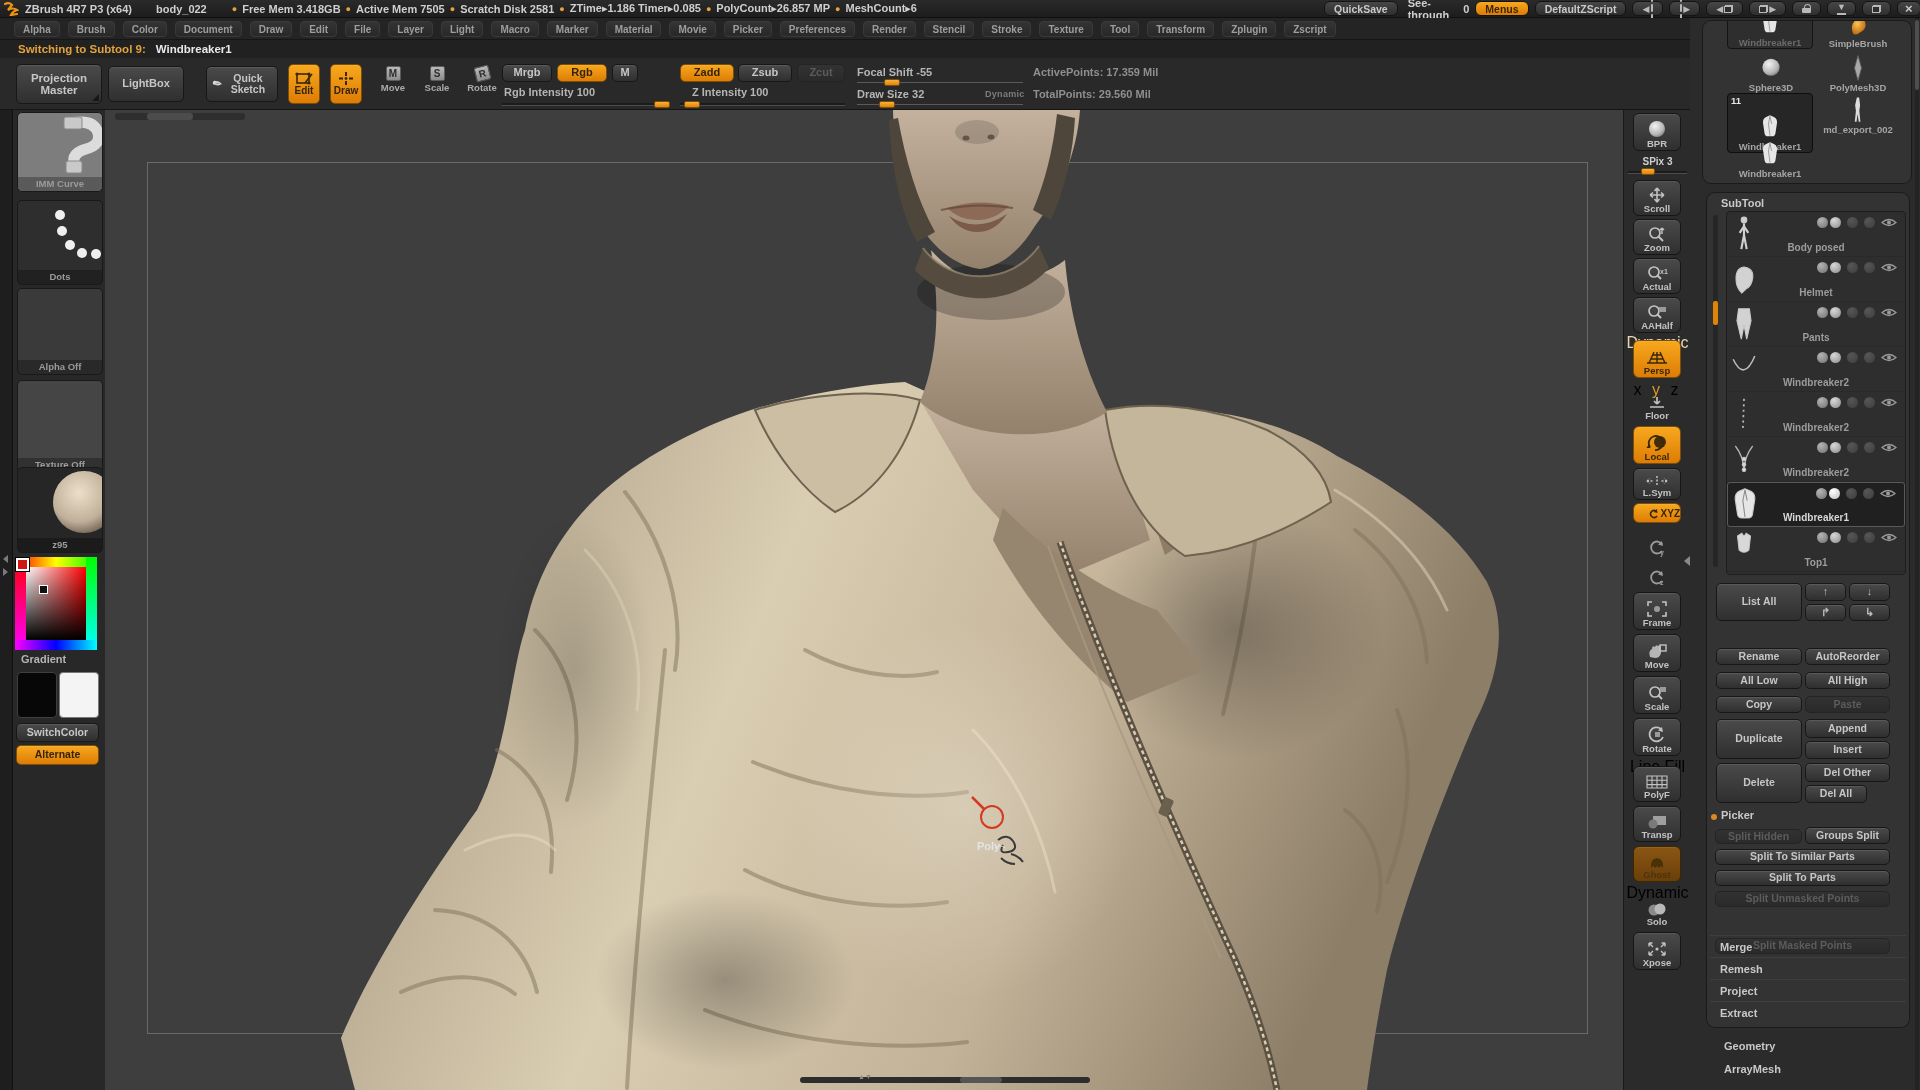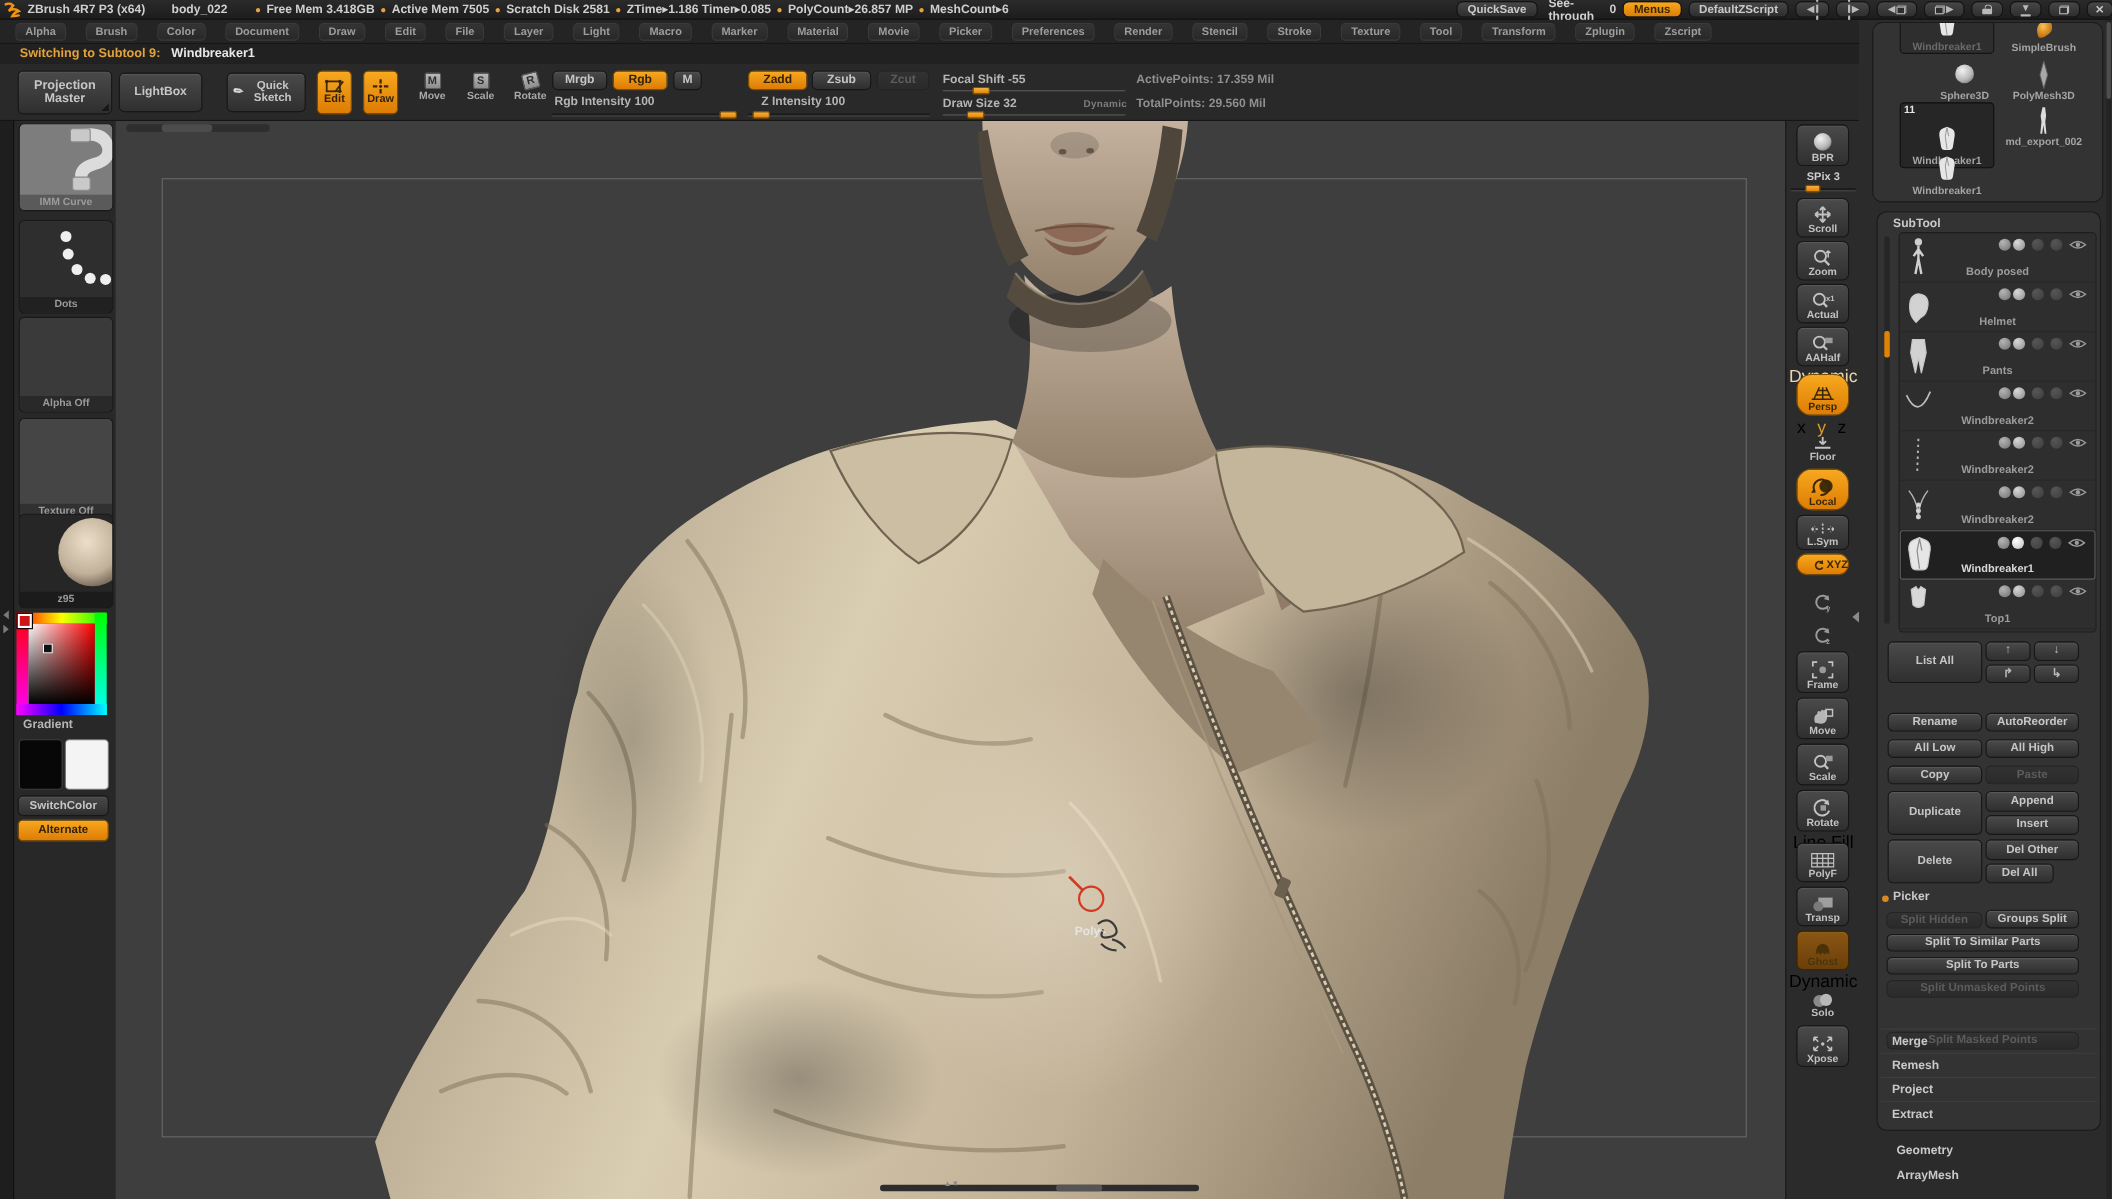--- a/index.html
+++ b/index.html
@@ -26,21 +26,21 @@
   .winglyph{display:inline-flex;align-items:center;gap:1px;color:#b9b9b9;font-size:9px;}
   .bars i{display:inline-block;width:2px;height:8px;background:#b9b9b9;margin:0 .5px;border-radius:1px;}
   .sq{position:relative;width:9px;height:8px;}
   .sq:before,.sq:after{content:"";position:absolute;border:1px solid #b9b9b9;width:6px;height:5px;background:#2e2e2e;}
   .sq:before{right:0;top:0;} .sq:after{left:0;bottom:0;}
   .lockicon{position:relative;width:9px;height:9px;}
   .lockicon:before{content:"";position:absolute;left:1.5px;top:0;width:5px;height:5px;border:1.5px solid #b9b9b9;border-radius:4px 4px 0 0;border-bottom:none;}
   .lockicon:after{content:"";position:absolute;left:0;top:4px;width:9px;height:5px;background:#b9b9b9;border-radius:1px;}
   
   .menubar{left:0;top:18px;width:1690px;height:22px;background:#242424;border-bottom:1px solid #161616;
-    display:flex;align-items:center;padding-left:14px;gap:18px;}
+    display:flex;align-items:center;padding-left:14px;gap:8px;}
   .menu-btn{background:linear-gradient(#343434,#282828);border:1px solid #3a3a3a;border-radius:4px;color:#9d9d9d;
     font-size:10px;font-weight:bold;padding:1px 8px 2px;height:16px;line-height:13px;}
   
   .statusline{left:0;top:40px;width:1690px;height:18px;background:#212121;display:flex;align-items:center;
     padding-left:18px;font-size:11.5px;font-weight:bold;gap:10px;}
   .status-orange{color:#e2a33c;}
   .status-white{color:#e8e8e8;}
   
   .shelf{left:0;top:58px;width:1690px;height:52px;background:#292929;border-bottom:1px solid #151515;}
   .icon-sq{width:15px;height:15px;background:linear-gradient(#b9b9b9,#8d8d8d);border:1px solid #5c5c5c;border-radius:2px;
@@ -53,21 +53,21 @@
   .tray-panel .plabel{position:absolute;left:0;right:0;bottom:0;height:14px;background:rgba(0,0,0,.28);
     color:#9b9b9b;font-size:9.5px;font-weight:bold;text-align:center;line-height:14px;}
   
   .canvas{left:105px;top:110px;width:1518px;height:980px;background:#3e3e3e;overflow:hidden;}
   .docframe{position:absolute;left:42px;top:52px;width:1441px;height:872px;border:1px solid #8d8d8d;opacity:.55;}
   
   .rightshelf{left:1623px;top:110px;width:67px;height:980px;background:#2b2b2b;border-left:1px solid #1a1a1a;}
   .rs-btn{position:absolute;left:9px;width:48px;background:linear-gradient(#4a4a4a,#2f2f2f);border:1px solid #161616;
     border-radius:6px;display:flex;flex-direction:column;align-items:center;justify-content:flex-end;
     color:#c2c2c2;font-size:9.5px;font-weight:bold;padding:2px 0 1px;box-shadow:inset 0 1px 0 rgba(255,255,255,.08);}
-  .rs-btn.orange{background:linear-gradient(#f7a81e,#dd7c05);color:#3a2708;border-color:#7d4e07;border-radius:14px;}
+  .rs-btn.orange{background:linear-gradient(#f7a81e,#dd7c05);color:#3a2708;border-color:#7d4e07;}
   .rs-btn.ghost{background:linear-gradient(#8a5613,#6b3f0a);color:#4a3410;border-color:#3d2604;}
   .rs-btn svg{display:block;}
   .rs-mini{position:absolute;left:0;width:67px;text-align:center;}
   
   .rightpanel{left:1690px;top:18px;width:230px;height:1072px;background:#2b2b2b;}
   .rp-box{position:absolute;background:#333;border:1px solid #1a1a1a;border-radius:9px;}
   .tp-item{position:absolute;display:flex;flex-direction:column;align-items:center;justify-content:flex-end;}
   .tp-item .tlabel{font-size:9.5px;font-weight:bold;color:#a5a5a5;white-space:nowrap;}
   .tp-item.boxed{background:#2e2e2e;border:1px solid #141414;border-radius:4px;}
   .tp-item.dim .tlabel{color:#6b6b6b;}
@@ -653,21 +653,21 @@
 
           <svg class="tthumb" width="26" height="28" viewBox="0 0 24 36">
             <use class="sym-jacket" href="#sym-jacket"></use>
             <use class="sym-blob" href="#sym-blob"></use>
             <use class="sym-sphere" href="#sym-sphere"></use>
             <use class="sym-diamond" href="#sym-diamond"></use>
             <use class="sym-body" href="#sym-body"></use>
           </svg>
           <span class="tlabel">SimpleBrush</span>
         </div>
-        <div class="tp-item kind-sphere" style="left: 40px; top: 30px; width: 86px; height: 42px;">
+        <div class="tp-item kind-sphere" style="left: 25px; top: 30px; width: 86px; height: 42px;">
 
           <svg class="tthumb" width="26" height="28" viewBox="0 0 24 36">
             <use class="sym-jacket" href="#sym-jacket"></use>
             <use class="sym-blob" href="#sym-blob"></use>
             <use class="sym-sphere" href="#sym-sphere"></use>
             <use class="sym-diamond" href="#sym-diamond"></use>
             <use class="sym-body" href="#sym-body"></use>
           </svg>
           <span class="tlabel">Sphere3D</span>
         </div>

